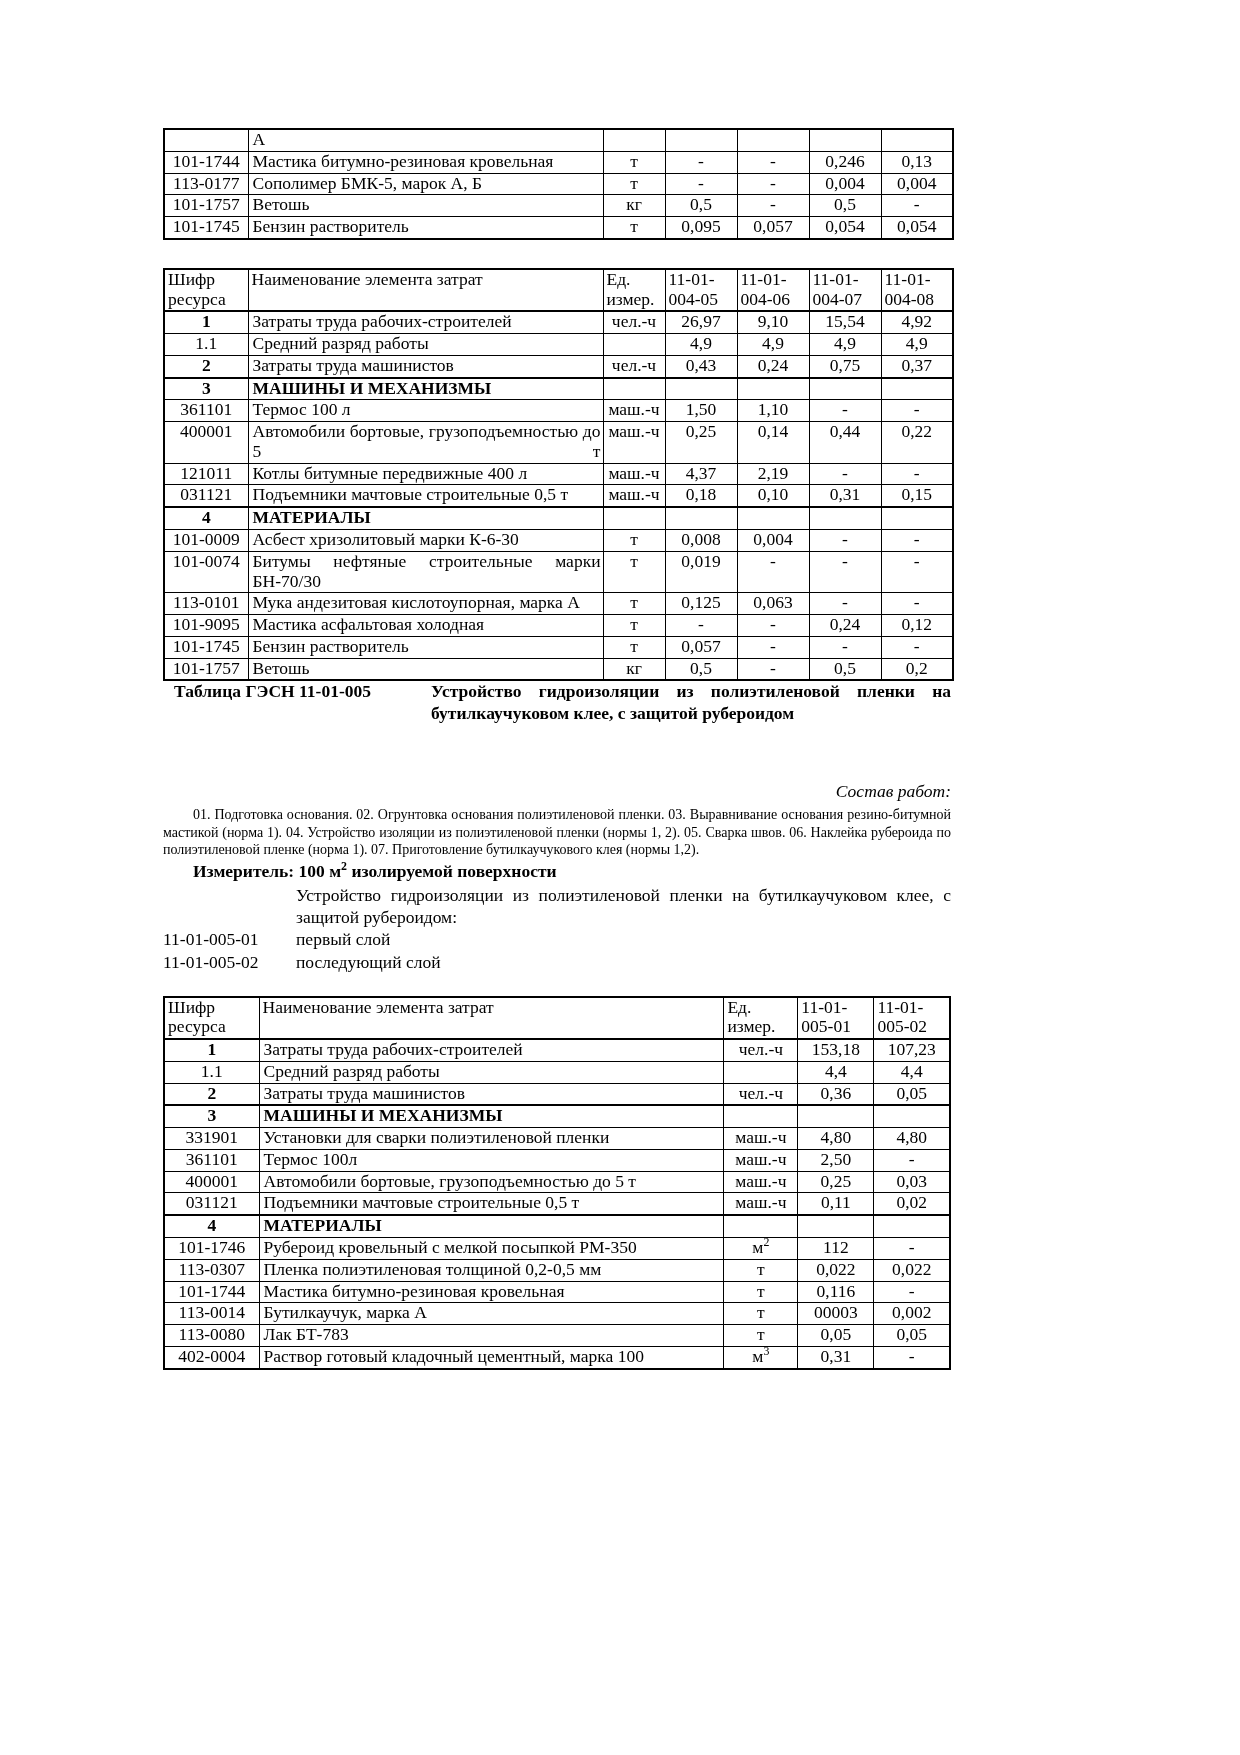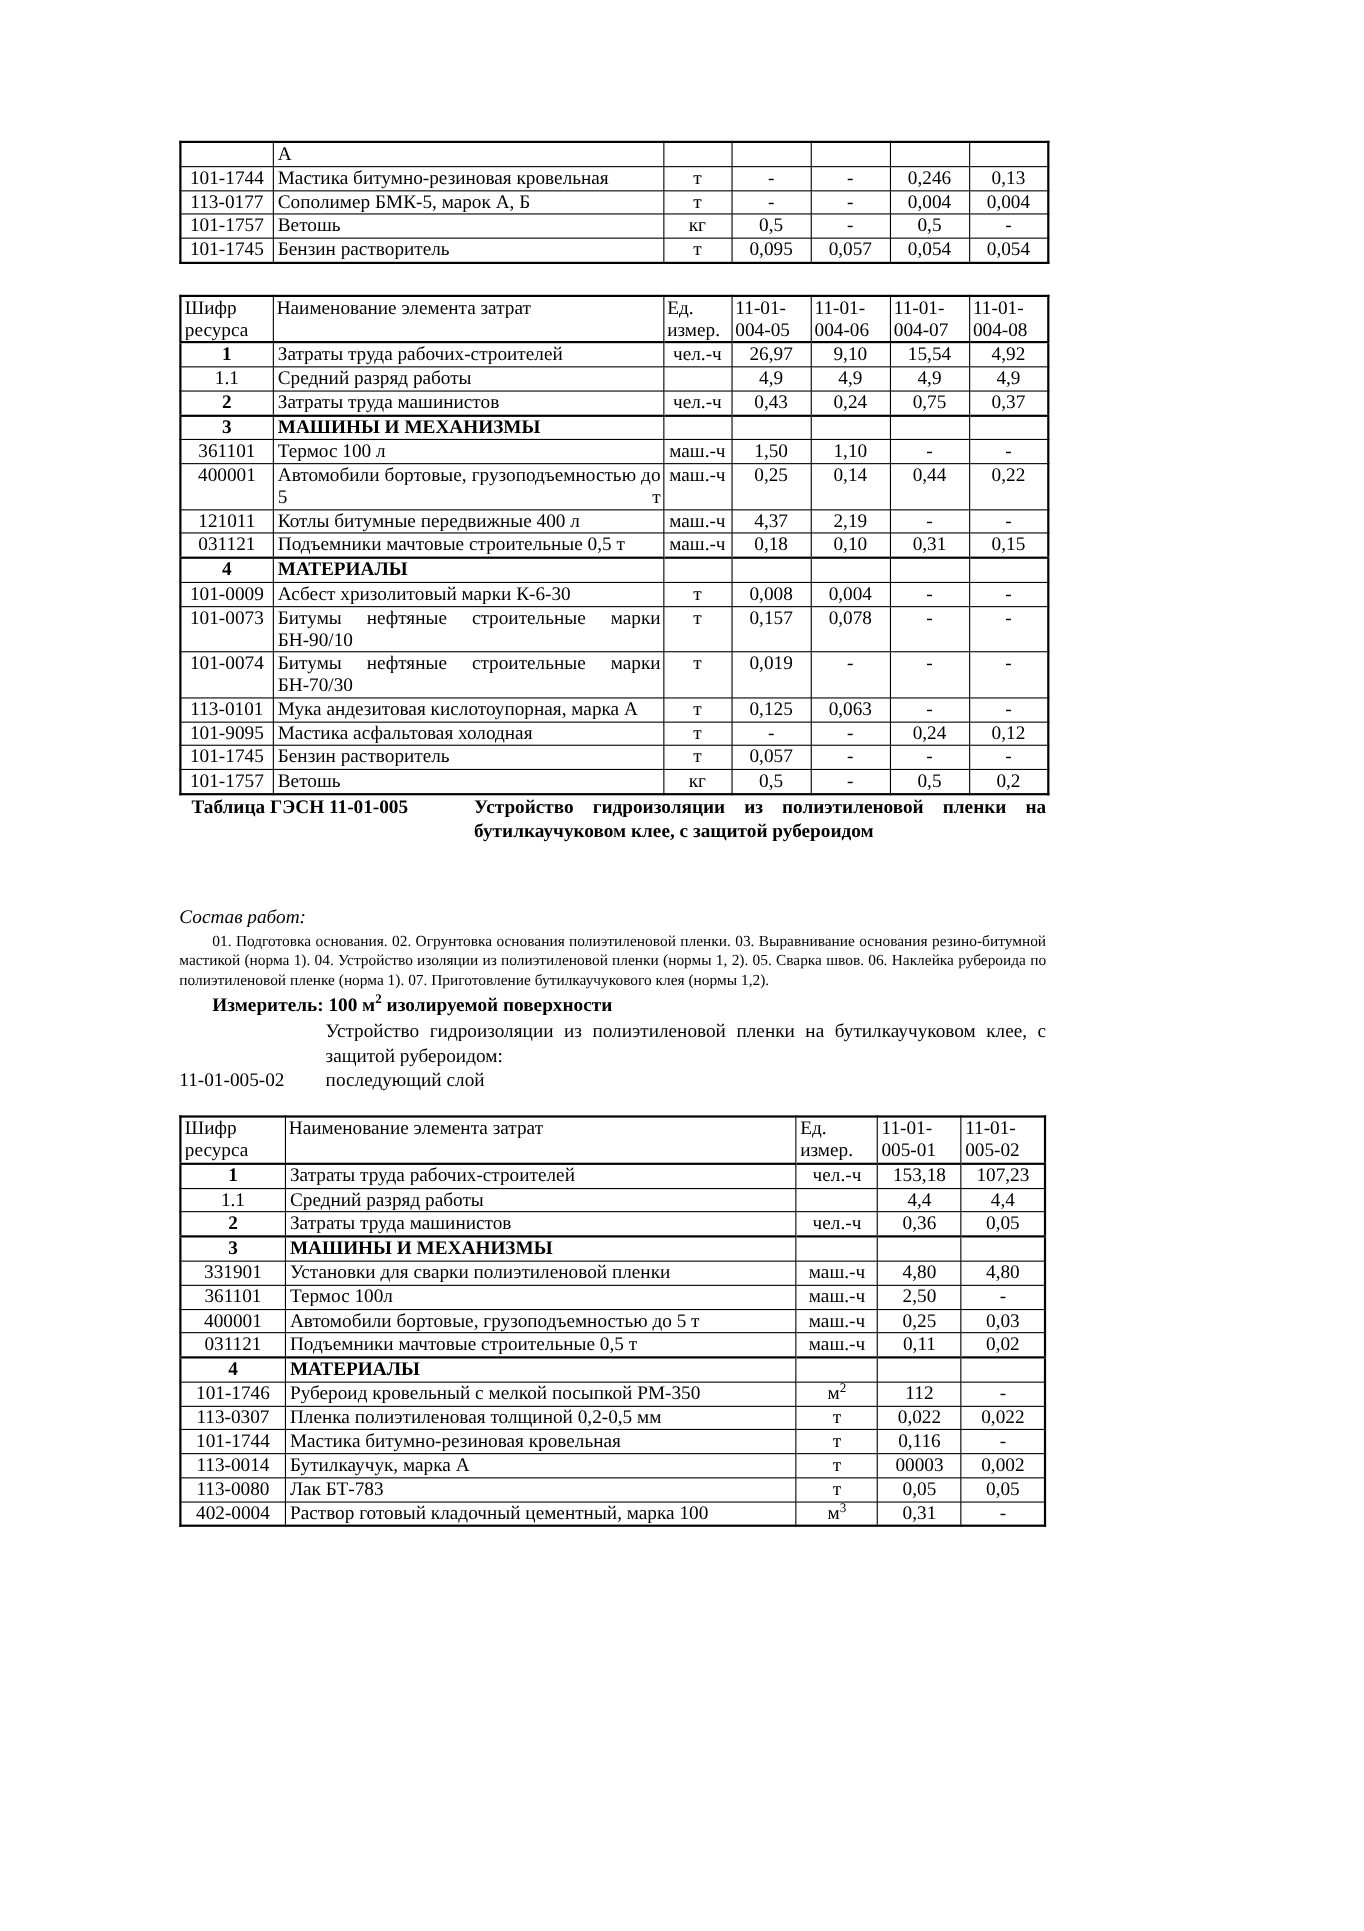--- a/index.html
+++ b/index.html
@@ -99,21 +99,21 @@
     padding-left: 11px;
     box-sizing: border-box;
   }
   .tbl-title .t-text {
     flex: 1 1 auto;
     text-align: justify;
     text-align-last: left;
     line-height: 1.25;
   }
   .sostav {
-    text-align: left;
+    text-align: right;
     font-style: italic;
     font-size: 17.5px;
     margin-top: 56px;
   }
   p.body-par {
     font-size: 14px;
     line-height: 1.26;
     text-align: justify;
     text-align-last: left;
     margin: 4px 0 0 0;
@@ -335,29 +335,20 @@
           <tr>
             <td class="code">101-0009</td>
             <td class="name">Асбест хризолитовый марки К-6-30</td>
             <td class="unit">т</td>
             <td class="num">0,008</td>
             <td class="num">0,004</td>
             <td class="num">-</td>
             <td class="num">-</td>
           </tr>
           <tr>
-            <td class="code">101-0073</td>
-            <td class="name justify">Битумы нефтяные строительные марки БН-90/10</td>
-            <td class="unit">т</td>
-            <td class="num">0,157</td>
-            <td class="num">0,078</td>
-            <td class="num">-</td>
-            <td class="num">-</td>
-          </tr>
-          <tr>
             <td class="code">101-0074</td>
             <td class="name justify">Битумы нефтяные строительные марки БН-70/30</td>
             <td class="unit">т</td>
             <td class="num">0,019</td>
             <td class="num">-</td>
             <td class="num">-</td>
             <td class="num">-</td>
           </tr>
           <tr>
             <td class="code">113-0101</td>
@@ -404,20 +395,24 @@
     </div>
 
     <div class="sostav">Состав работ:</div>
 
     <p class="body-par">01. Подготовка основания. 02. Огрунтовка основания полиэтиленовой пленки. 03. Выравнивание основания резино-битумной мастикой (норма 1). 04. Устройство изоляции из полиэтиленовой пленки (нормы 1, 2). 05. Сварка швов. 06. Наклейка рубероида по полиэтиленовой пленке (норма 1). 07. Приготовление бутилкаучукового клея (нормы 1,2).</p>
 
     <div class="izmeritel"><span>Измеритель: 100 м</span><sup>2</sup><span> изолируемой поверхности</span></div>
 
     <div class="norm-intro">Устройство гидроизоляции из полиэтиленовой пленки на бутилкаучуковом клее, с защитой рубероидом:</div>
 
+    <div class="norm-line">
+      <div class="n-code">11-01-005-01</div>
+      <div>первый слой</div>
+    </div>
     <div class="norm-line">
       <div class="n-code">11-01-005-02</div>
       <div>последующий слой</div>
     </div>
 
     <div class="spacer-2"></div>
 
     <table class="gesn outer">
       <colgroup>
         <col class="w3-code">

